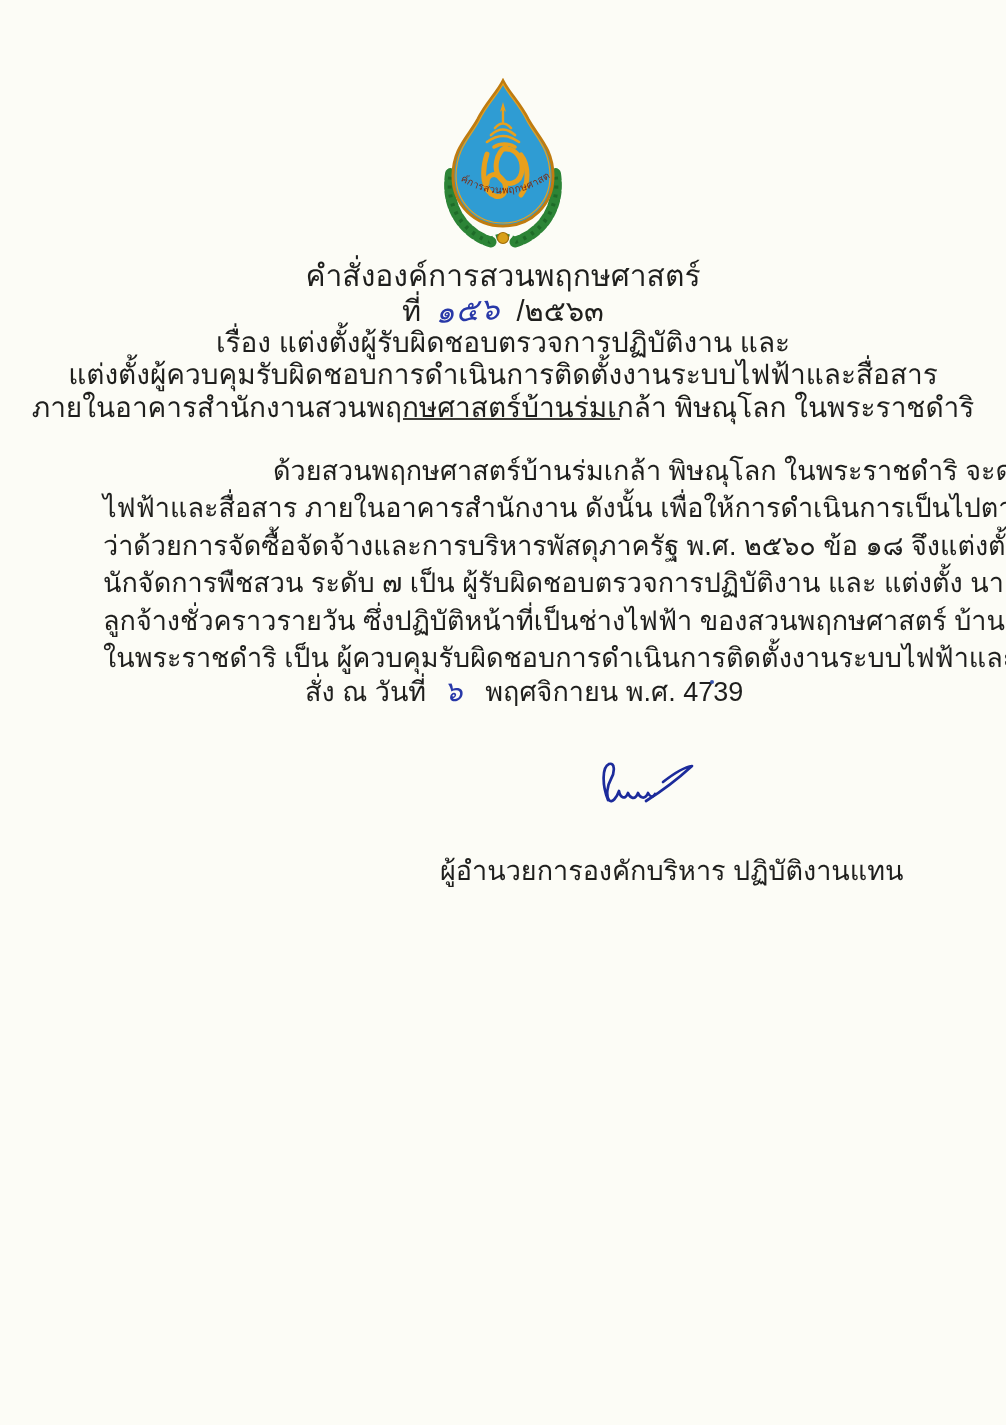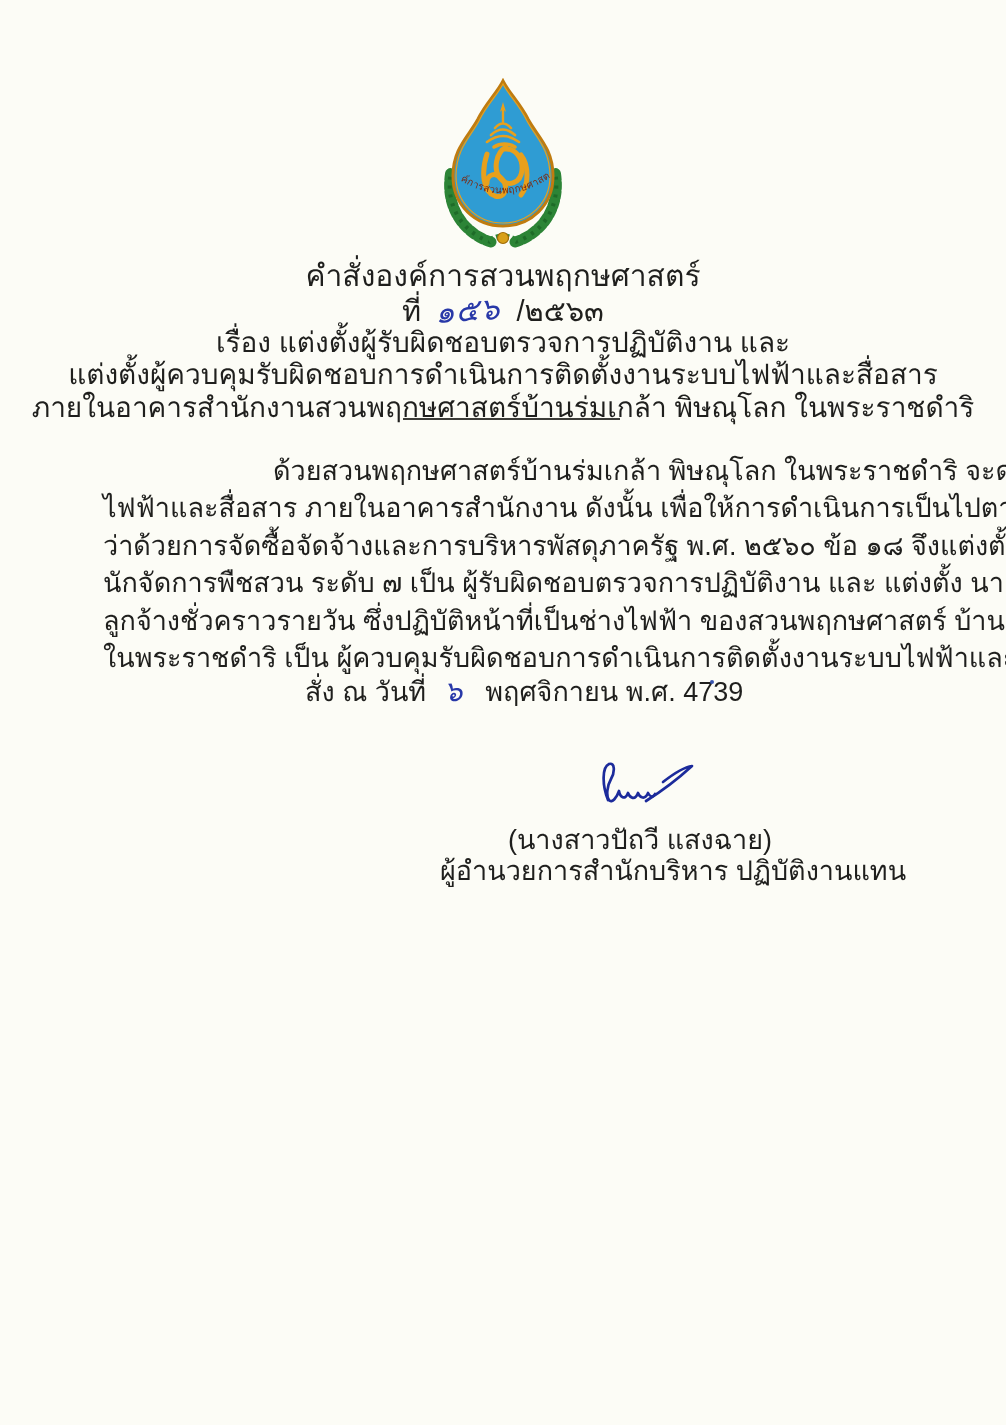--- a/index.html
+++ b/index.html
@@ -109,16 +109,15 @@
 
   <div class="abs ink-speck"></div>
 
   <svg class="abs signature-svg" width="112" height="54" viewBox="0 0 112 54" aria-hidden="true">
     <g fill="none" stroke="#1c2b9b" stroke-width="2.7" stroke-linecap="round" stroke-linejoin="round">
       <path d="M16,45 C10,30 10,12 17,9 C23,7 23,17 19,24 C15,31 14,41 17,45 C20,49 25,42 27,36 C28,42 33,46 36,38 C38,43 43,46 46,38 C48,43 53,45 56,38 C58,42 61,43 63,39"></path>
       <path d="M54,46 C70,36 88,22 100,11 C92,12 80,20 71,27"></path>
     </g>
   </svg>
 
-  <div class="abs sig-block-line sig-name">(นางสาวปัถวี แสงฉาย)</div>
-  <div class="abs sig-block-line sig-pos1">ผู้อำนวยการสำนักบริหาร ปฏิบัติงานแทน</div>
+  <div class="abs sig-block-line sig-pos1">ผู้อำนวยการองคักบริหาร ปฏิบัติงานแทน</div>
 
 </div>
 
 </body></html>

